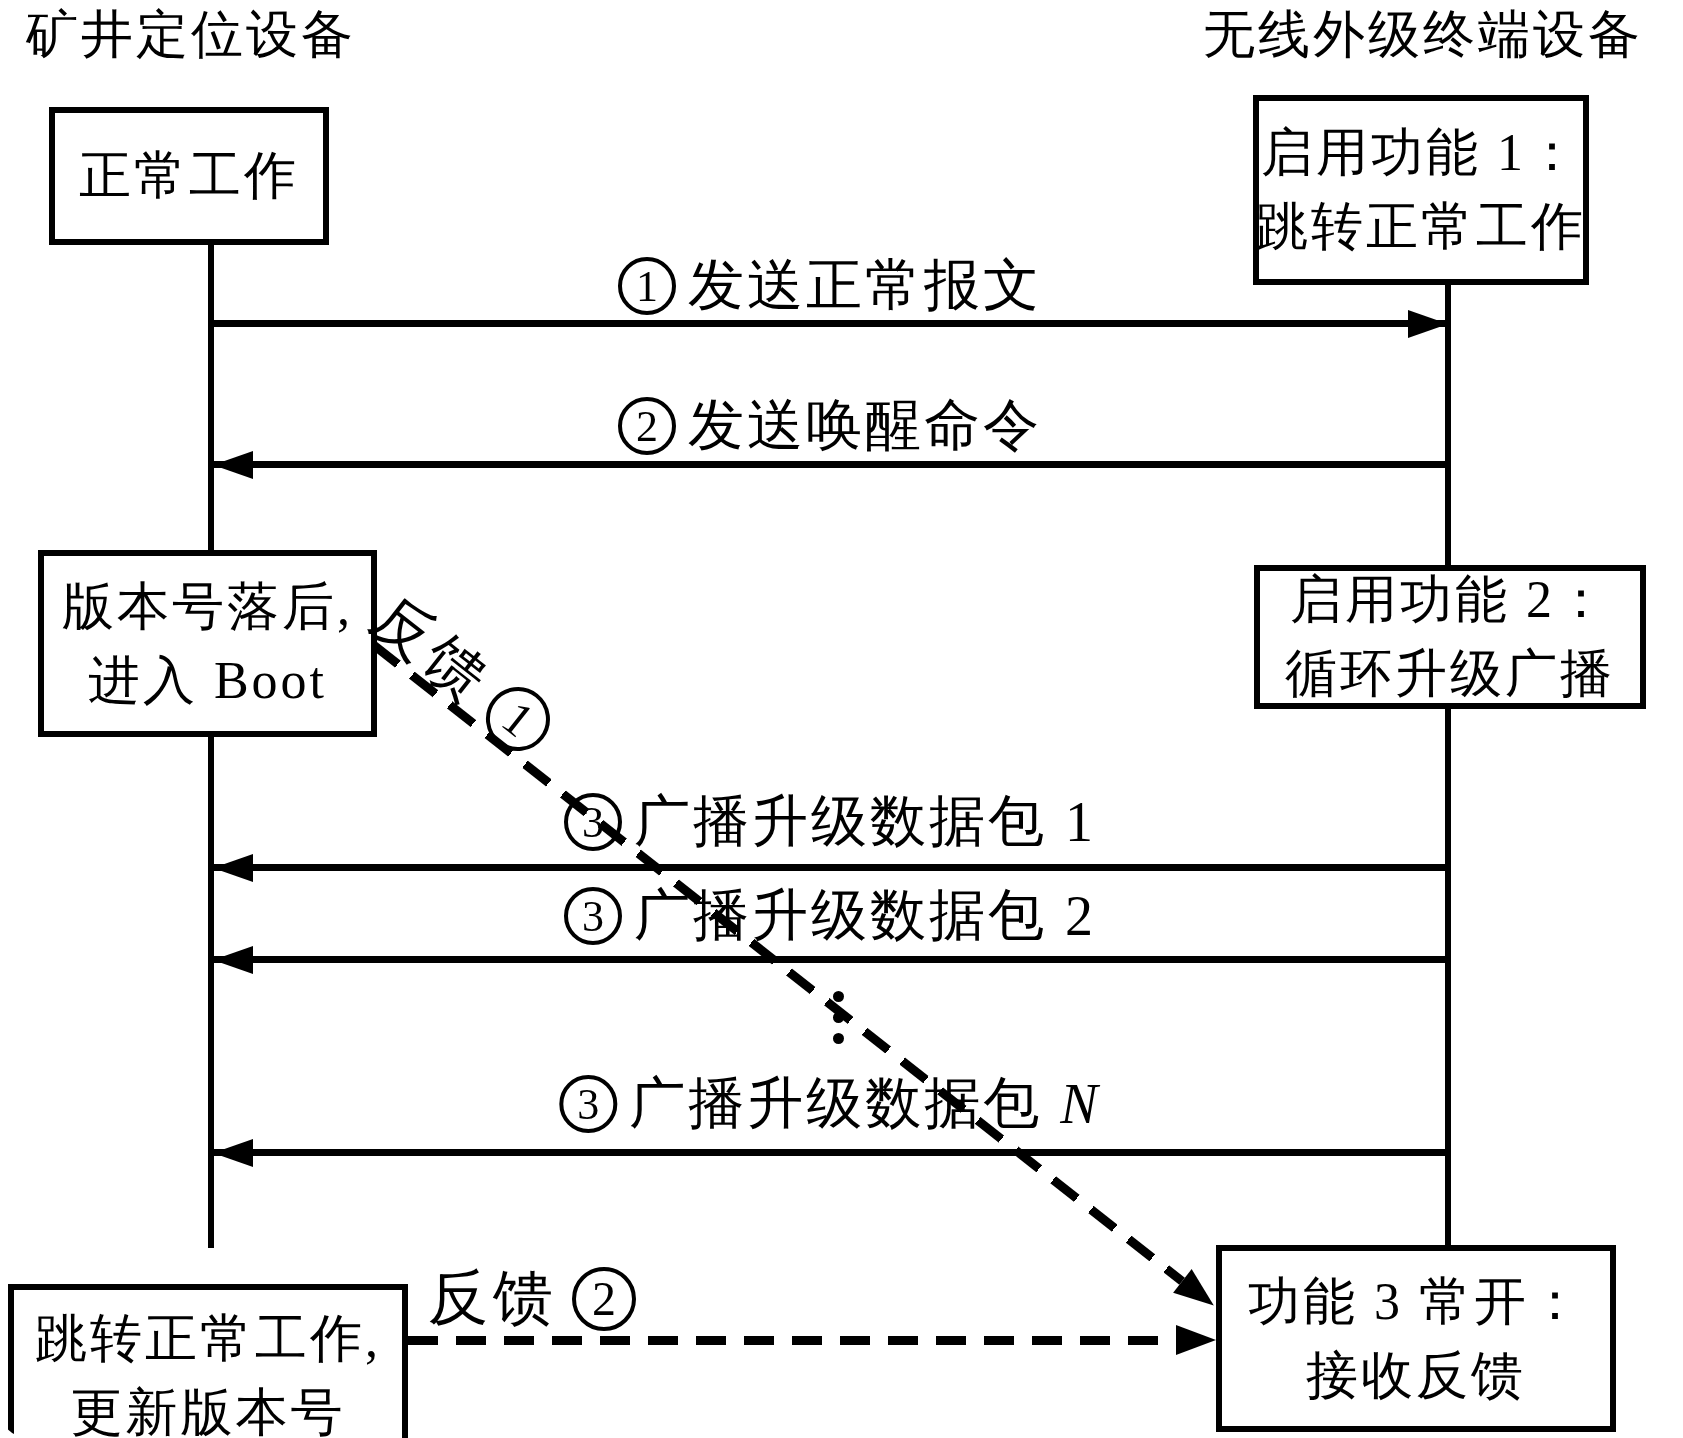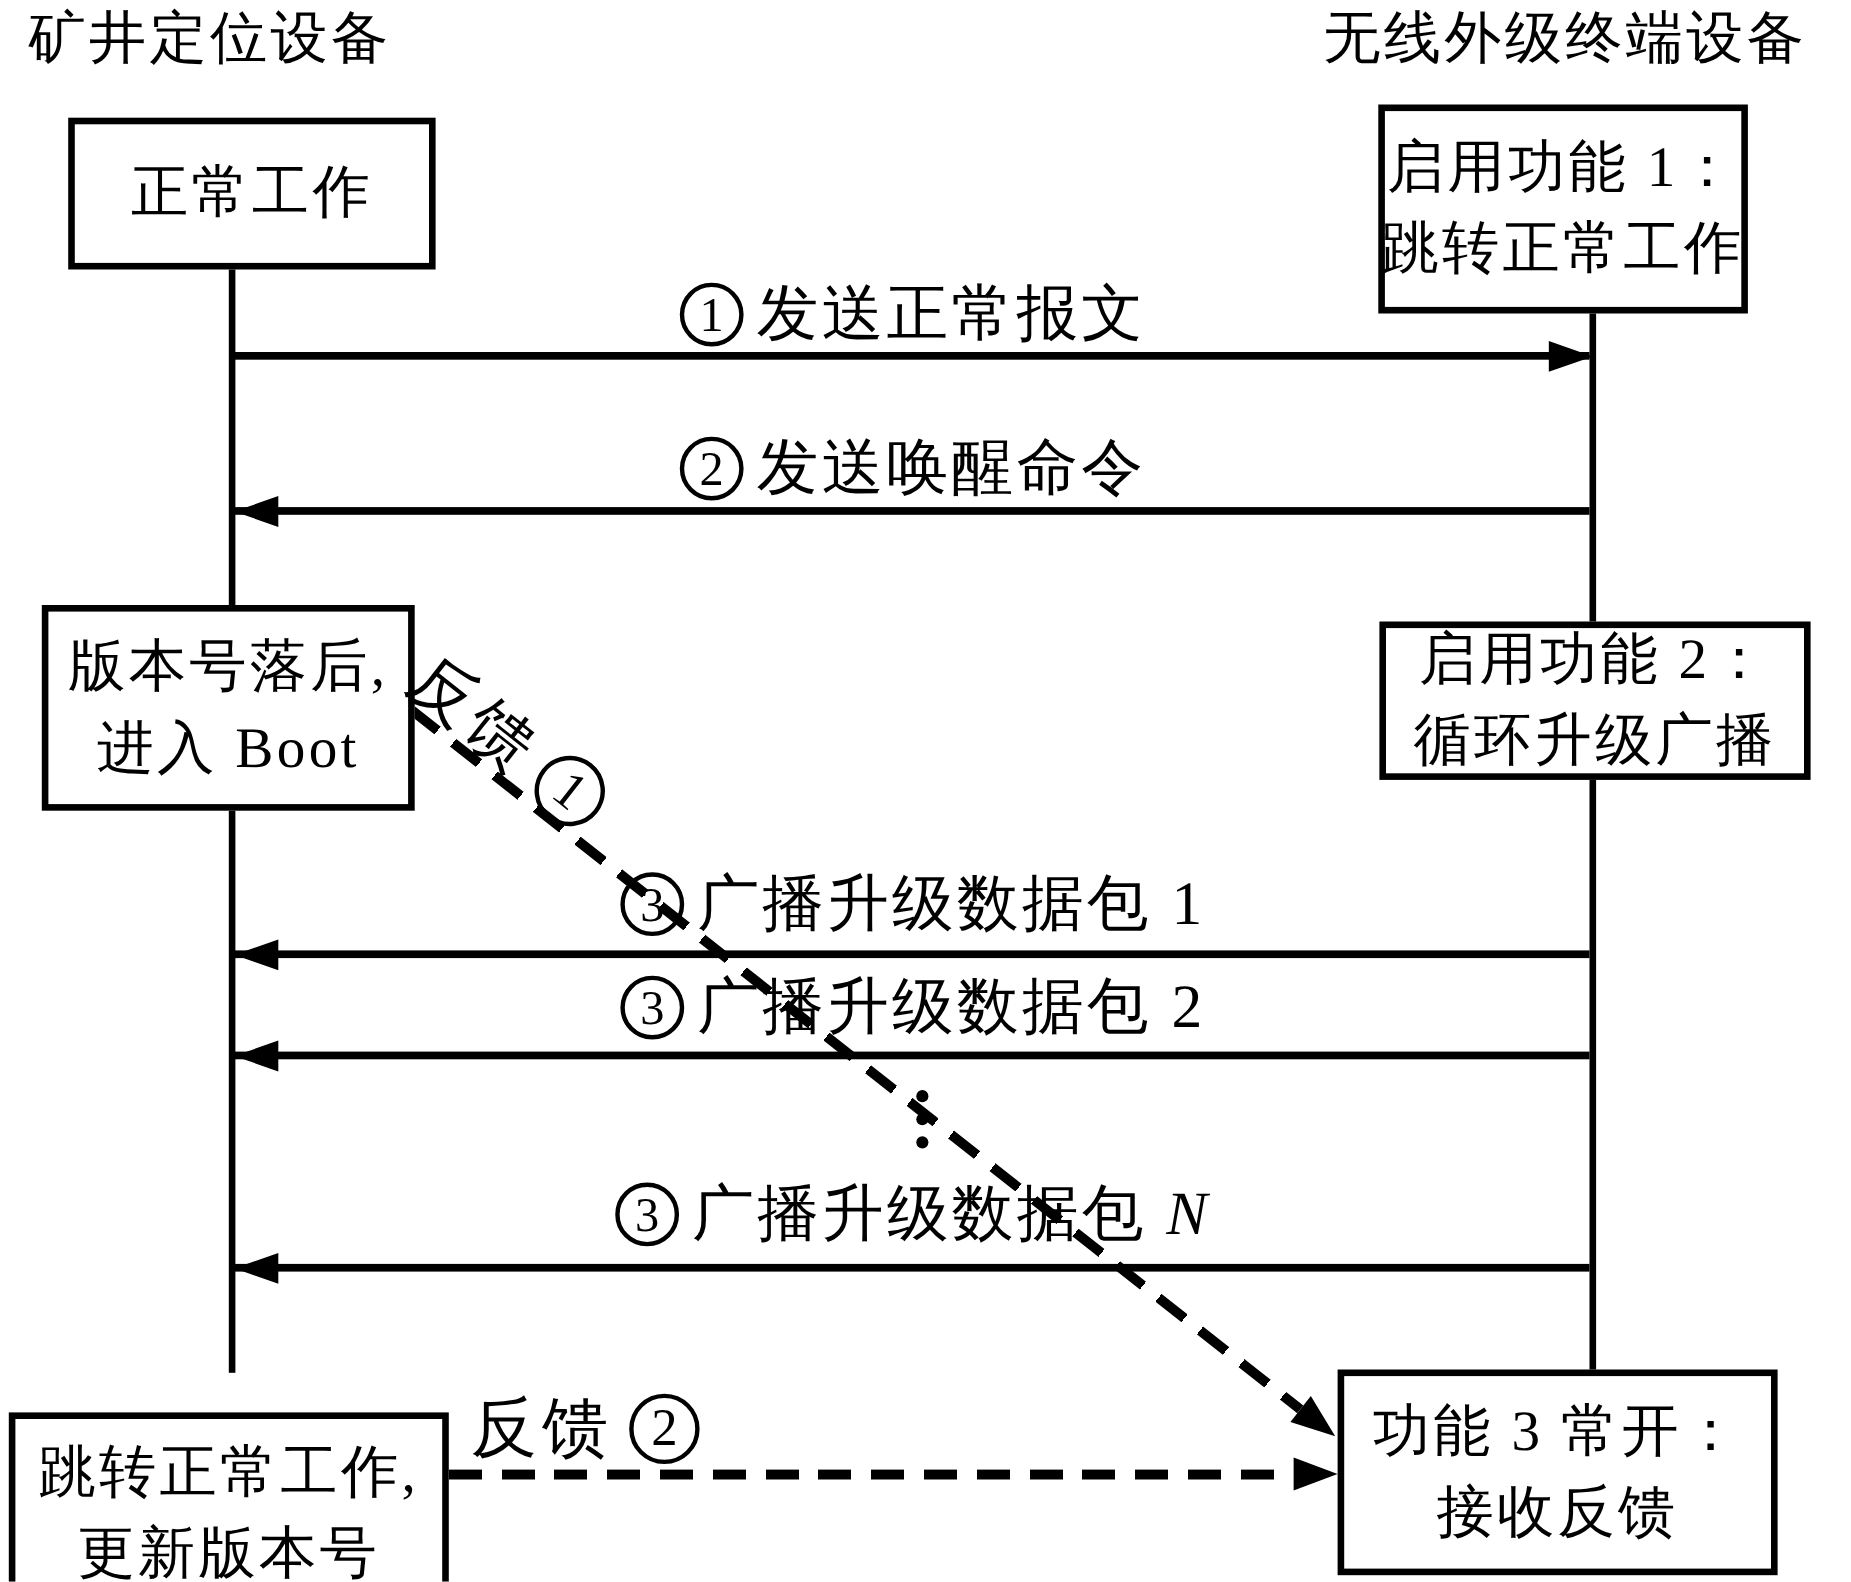--- a/index.html
+++ b/index.html
@@ -2,20 +2,21 @@
 <html><head>
 <meta charset="utf-8">
 <style>
   html,body{margin:0;padding:0;background:#ffffff;}
   .canvas{
     position:relative;
     width:1683px;height:1438px;
     background:#ffffff;color:#000000;
     font-family:"Liberation Serif","DejaVu Serif",serif;
     overflow:hidden;
+    border-radius:28px;
   }
   .actor-title{
     position:absolute;top:0;
     font-size:52px;letter-spacing:3px;white-space:nowrap;
     z-index:3;
   }
   .box{
     position:absolute;box-sizing:border-box;
     border:6px solid #000;background:#fff;
     display:flex;flex-direction:column;justify-content:center;align-items:center;
@@ -68,21 +69,21 @@
 <body>
 
 <div class="canvas">
 
   <div class="actor-title" style="left:26px;">矿井定位设备</div>
   <div class="actor-title" style="left:1203px;">无线外级终端设备</div>
 
   <div class="lifeline" style="left:208px;top:243px;height:1005px;"></div>
   <div class="lifeline" style="left:1445px;top:283px;height:963px;"></div>
 
-  <div class="box" style="left:62px;top:107px;width:334px;height:138px;">
+  <div class="box" style="left:49px;top:107px;width:280px;height:138px;">
     <span>正常工作</span>
   </div>
 
   <div class="box" style="left:1253px;top:95px;width:336px;height:190px;">
     <span>启用功能 1：</span>
     <span>跳转正常工作</span>
   </div>
 
   <div class="box" style="left:38px;top:550px;width:339px;height:187px;">
     <span>版本号落后,</span>

